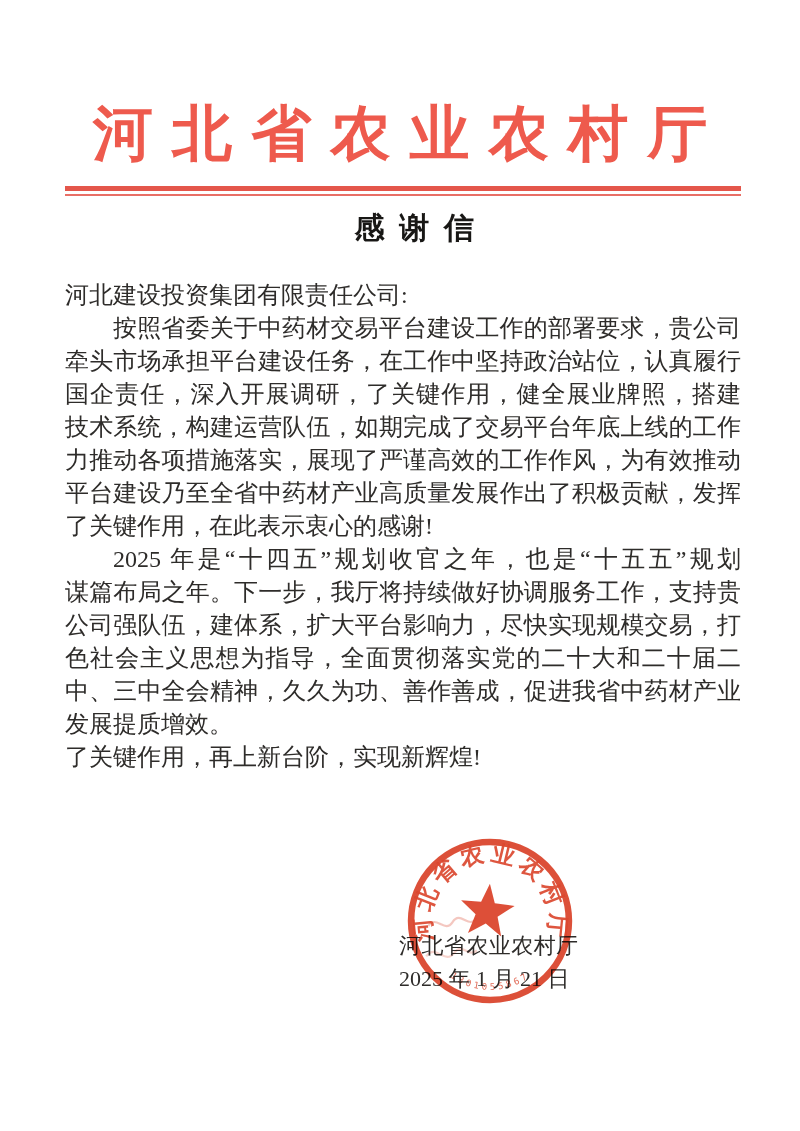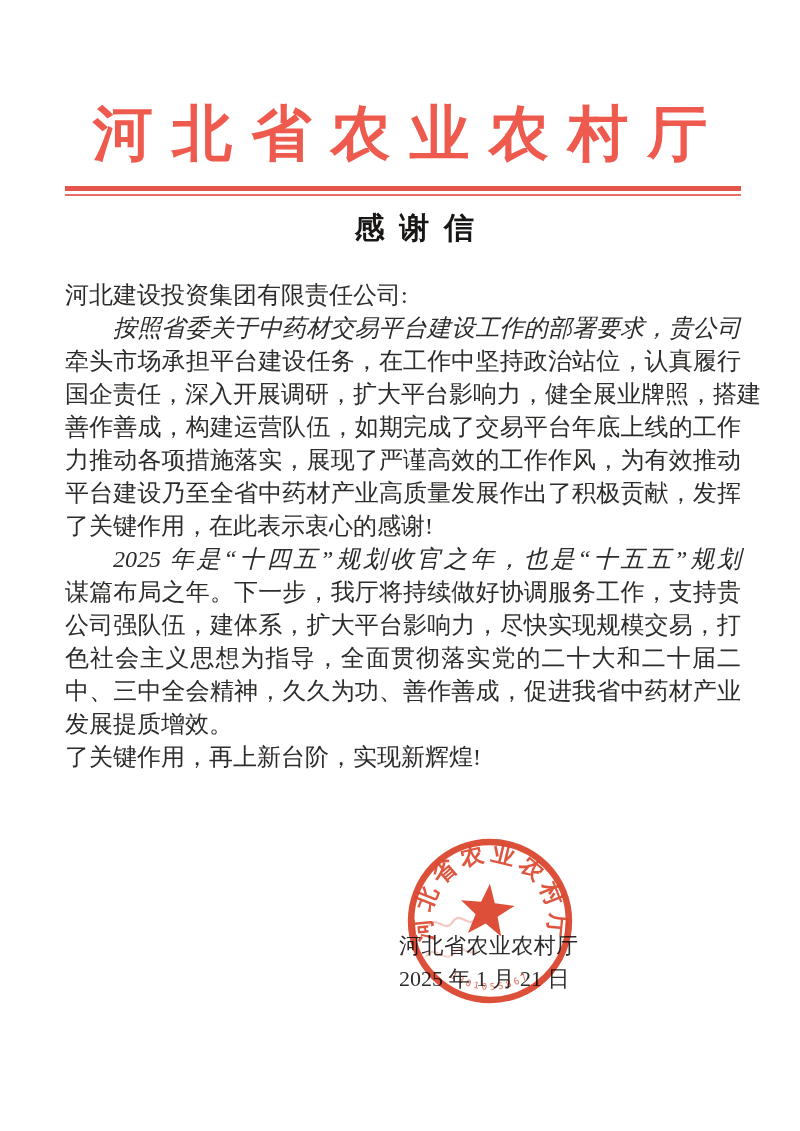--- a/index.html
+++ b/index.html
@@ -27,21 +27,21 @@
     font-size:30px;font-weight:bold;color:var(--title_text);letter-spacing:0.12em;padding-left:32px;
   }
   .body-block{
     position:absolute;top:279px;left:65px;width:676px;
     font-size:24px;line-height:33px;color:var(--text);
   }
   .body-line{
     height:33px;white-space:nowrap;
     text-align:justify;text-align-last:justify;text-justify:inter-character;
   }
-  .body-line.indent{text-indent:2em;font-style:italic;}
+  .body-line.indent{text-indent:2em;}
   .body-line.endline{text-align:left;text-align-last:left;}
   .signature{
     position:absolute;left:399px;top:929px;
     font-size:22px;line-height:33px;color:var(--text);white-space:nowrap;
   }
   .signature .sig-org{letter-spacing:0.02em;}
   .seal{
     position:absolute;left:404px;top:835px;width:172px;height:172px;
     color:var(--seal_red);mix-blend-mode:multiply;opacity:.93;
   }
@@ -67,22 +67,22 @@
   <div class="rule rule-top-thick"></div>
   <div class="rule rule-top-thin"></div>
 
   <div class="doc-title">感 谢 信</div>
 
   <div class="body-block">
     <div class="body-line endline">河北建设投资集团有限责任公司:</div>
     <div id="paragraphs-container">
         <div class="body-line indent">按照省委关于中药材交易平台建设工作的部署要求，贵公司</div>
         <div class="body-line">牵头市场承担平台建设任务，在工作中坚持政治站位，认真履行</div>
-        <div class="body-line">国企责任，深入开展调研，扩大平台影响力，健全展业牌照，搭建</div>
-        <div class="body-line">善作善成，构建运营队伍，如期完成了交易平台年底上线的工作</div>
+        <div class="body-line">国企责任，深入开展调研，了关键作用，健全展业牌照，搭建</div>
+        <div class="body-line">技术系统，构建运营队伍，如期完成了交易平台年底上线的工作</div>
         <div class="body-line">力推动各项措施落实，展现了严谨高效的工作作风，为有效推动</div>
         <div class="body-line">平台建设乃至全省中药材产业高质量发展作出了积极贡献，发挥</div>
         <div class="body-line endline">了关键作用，在此表示衷心的感谢!</div>
         <div class="body-line indent">2025 年是“十四五”规划收官之年，也是“十五五”规划</div>
         <div class="body-line">谋篇布局之年。下一步，我厅将持续做好协调服务工作，支持贵</div>
         <div class="body-line">公司强队伍，建体系，扩大平台影响力，尽快实现规模交易，打</div>
         <div class="body-line">色社会主义思想为指导，全面贯彻落实党的二十大和二十届二</div>
         <div class="body-line">中、三中全会精神，久久为功、善作善成，促进我省中药材产业</div>
         <div class="body-line endline">发展提质增效。</div>
         <div class="body-line endline">了关键作用，再上新台阶，实现新辉煌!</div>

